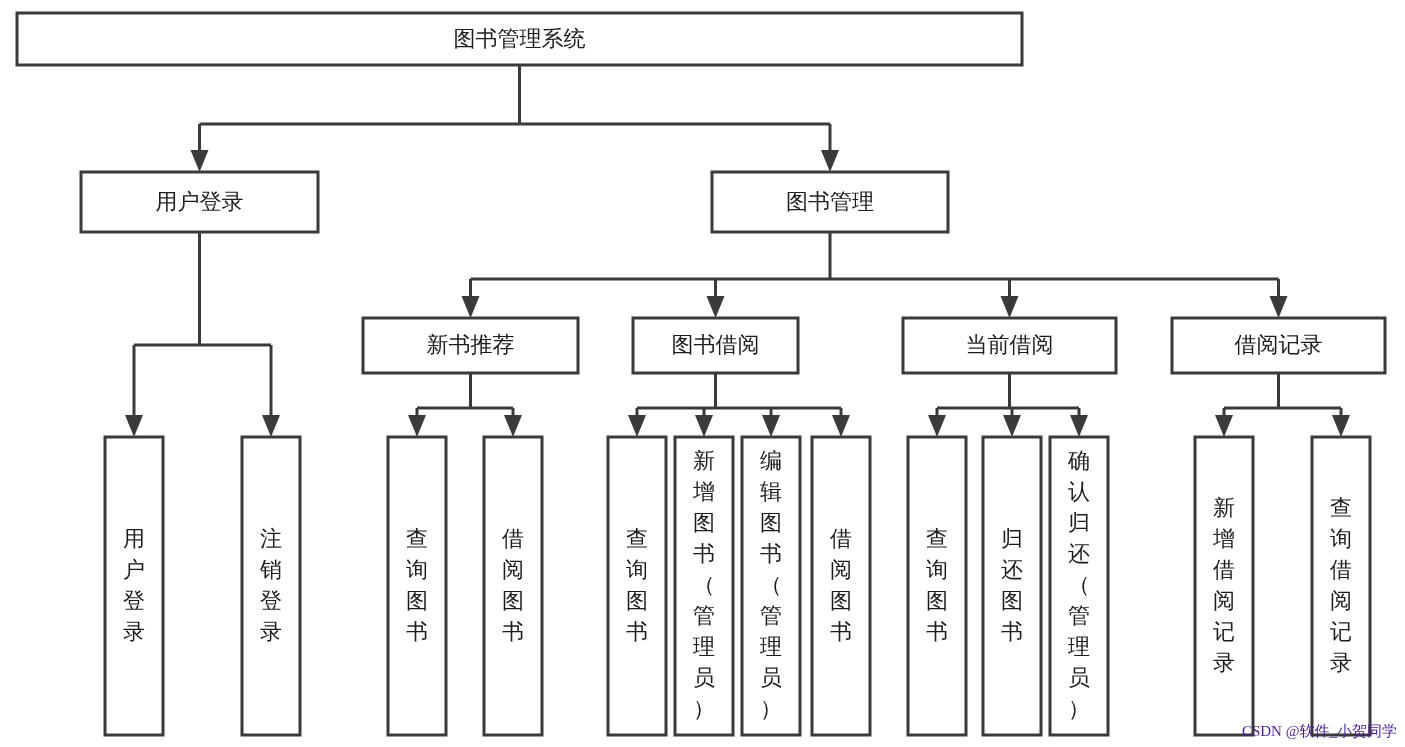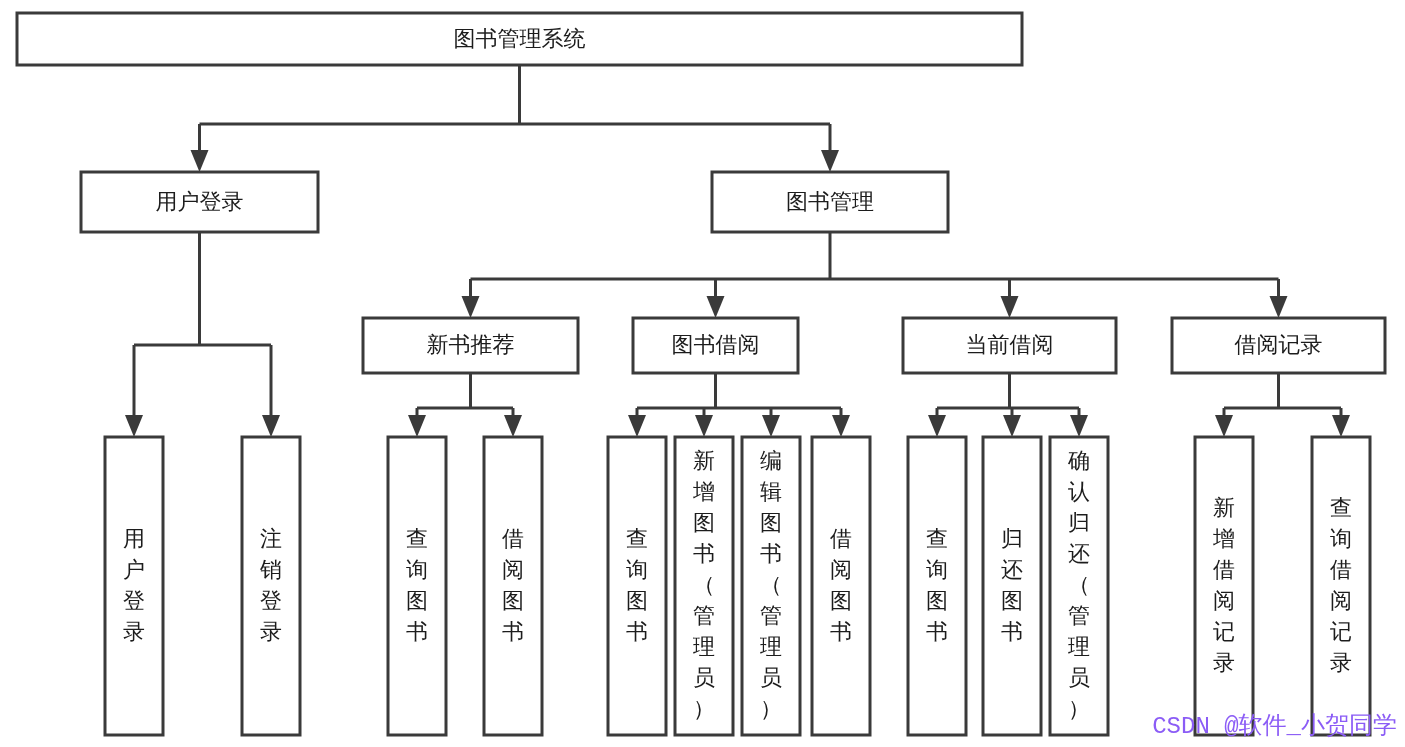--- a/index.html
+++ b/index.html
@@ -17,23 +17,23 @@
   .node-label{
     fill:#1c1c1c;
     font-family:"Liberation Sans","DejaVu Sans",sans-serif;
     font-size:22px;
     text-anchor:middle;
     dominant-baseline:middle;
   }
   .watermark{
     position:absolute;
     right:8px;bottom:6px;
-    font-family:Liberation Mono, monospace;
-    font-size:24px;
-    color:#8b5cf6;
+    font-family:Liberation Serif, serif;
+    font-size:15px;
+    color:#4c1d95;
     white-space:nowrap;
     pointer-events:none;
   }
 </style>
 </head>
 <body>
 
 <div id="diagram-root">
   <svg id="flow" viewBox="0 0 1405 747" xmlns="http://www.w3.org/2000/svg">
     <g id="edges-layer">

